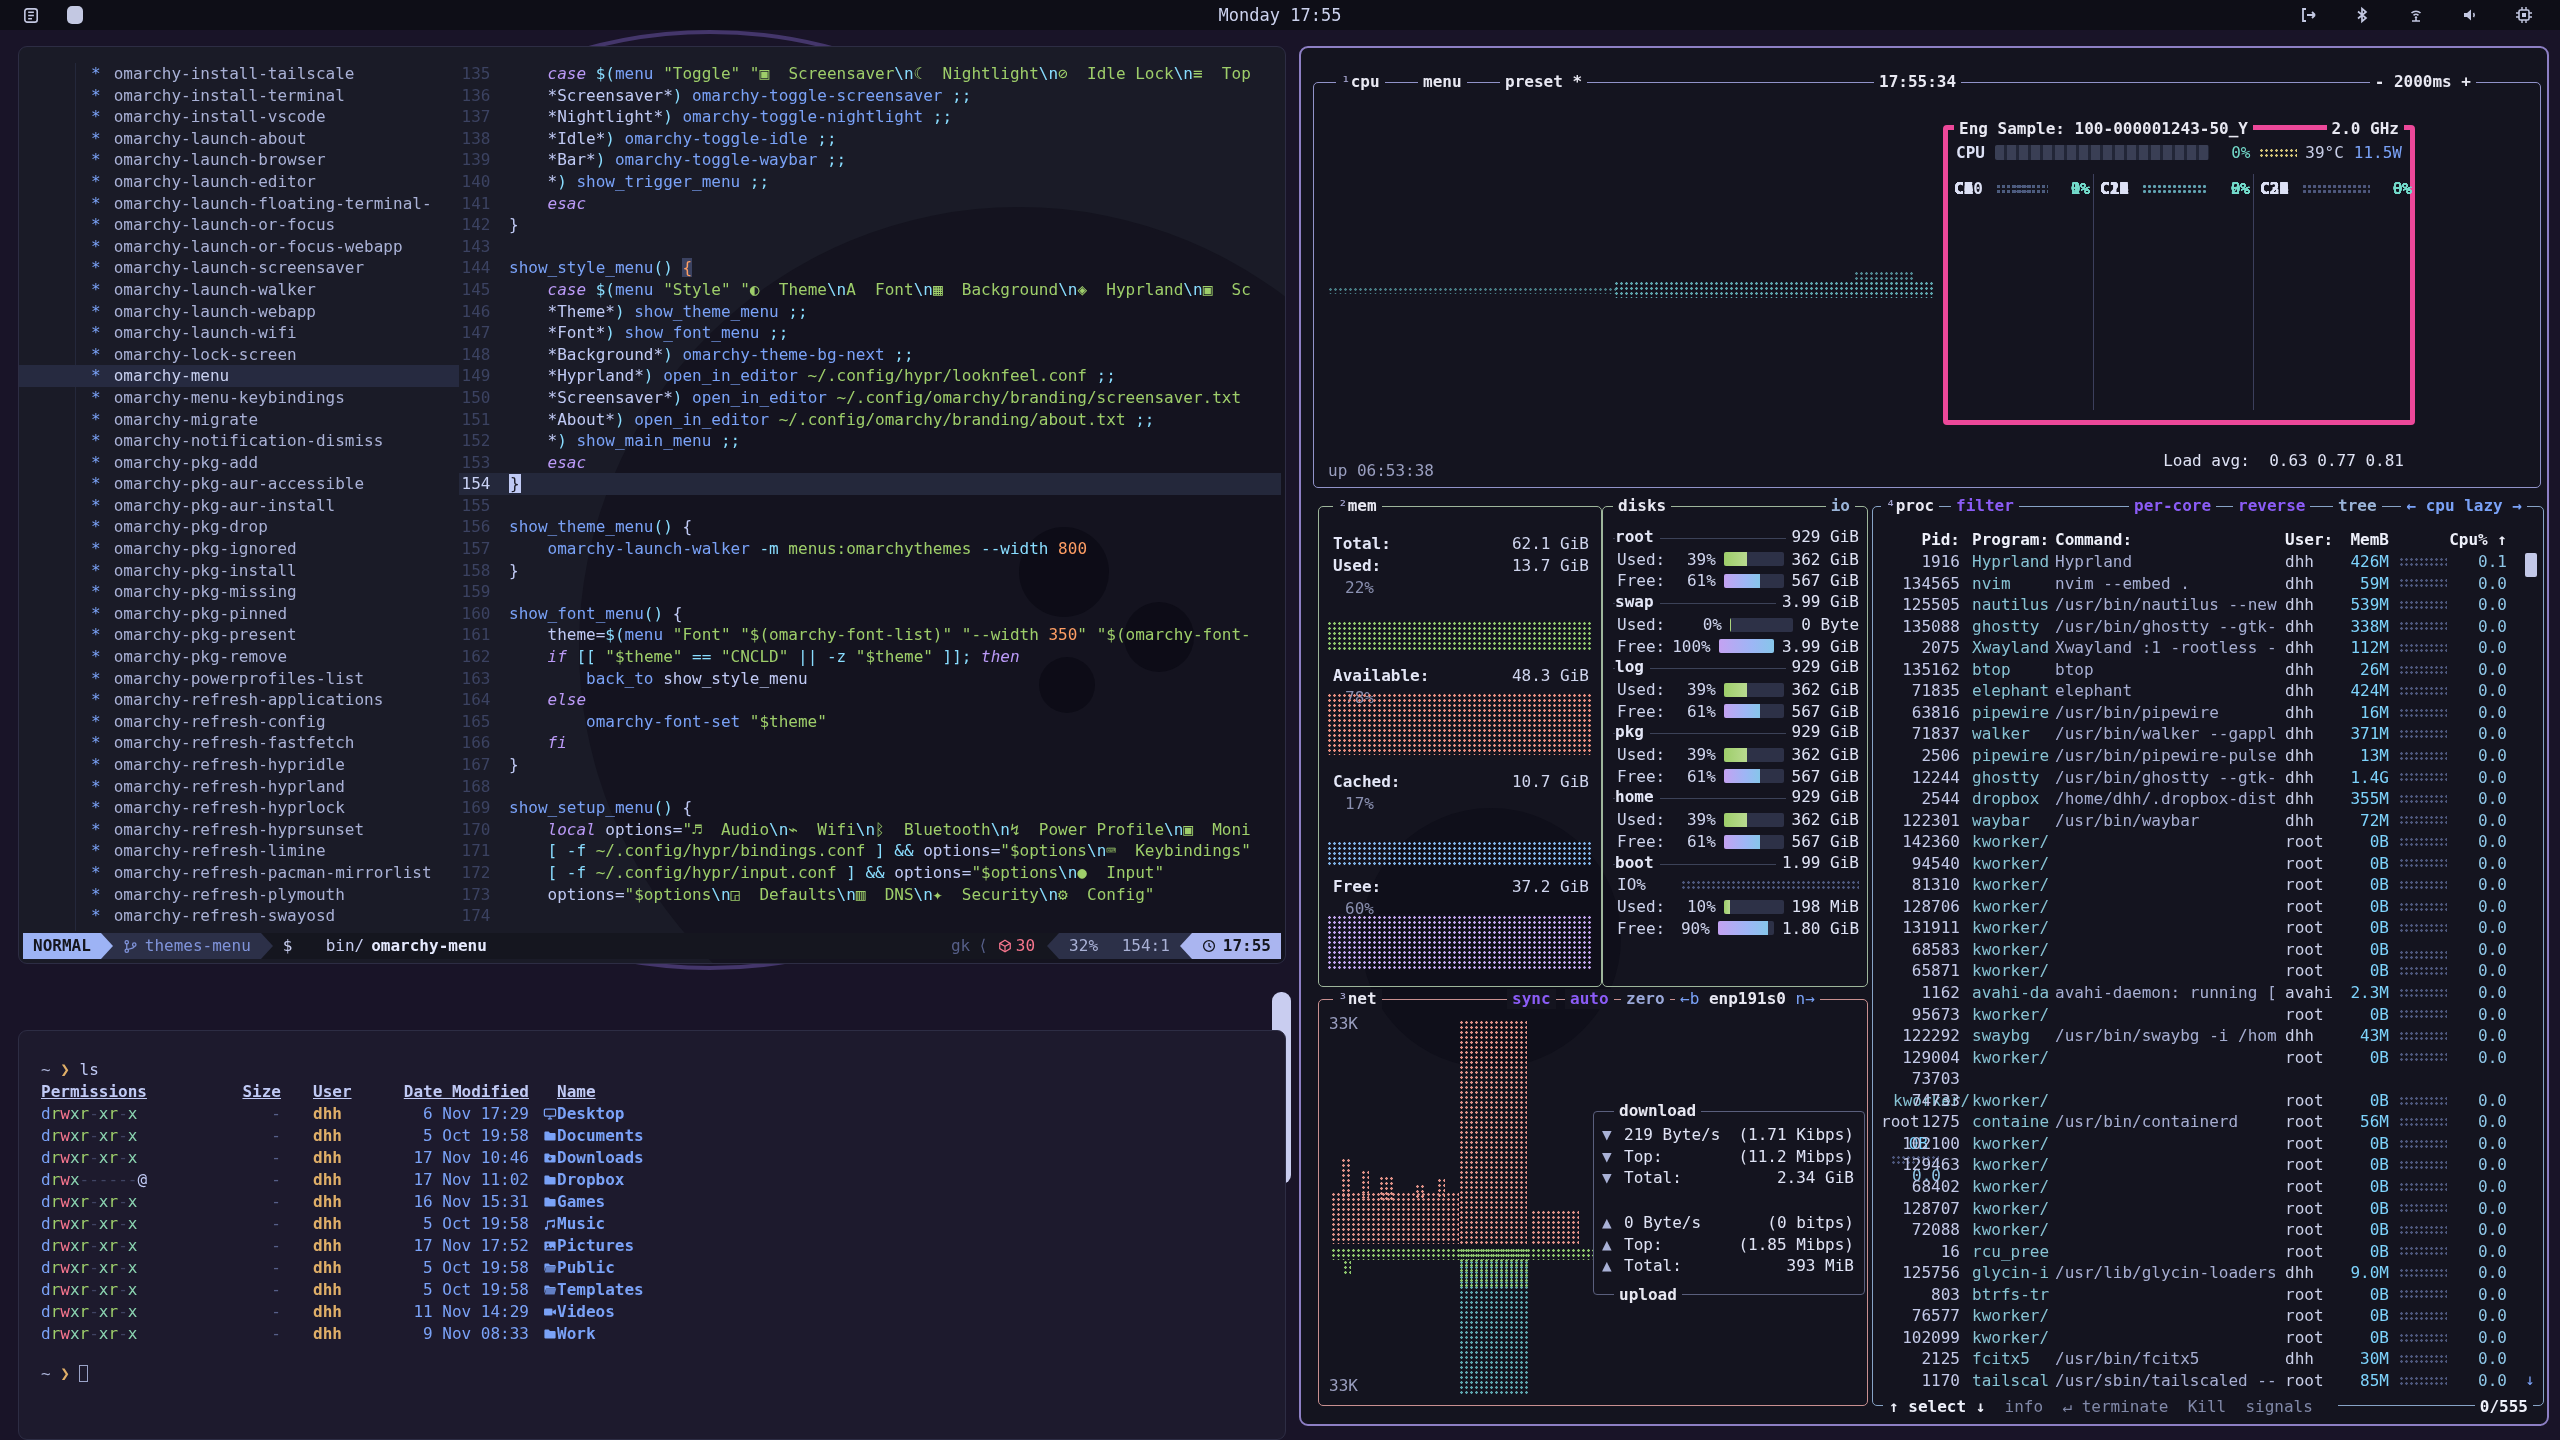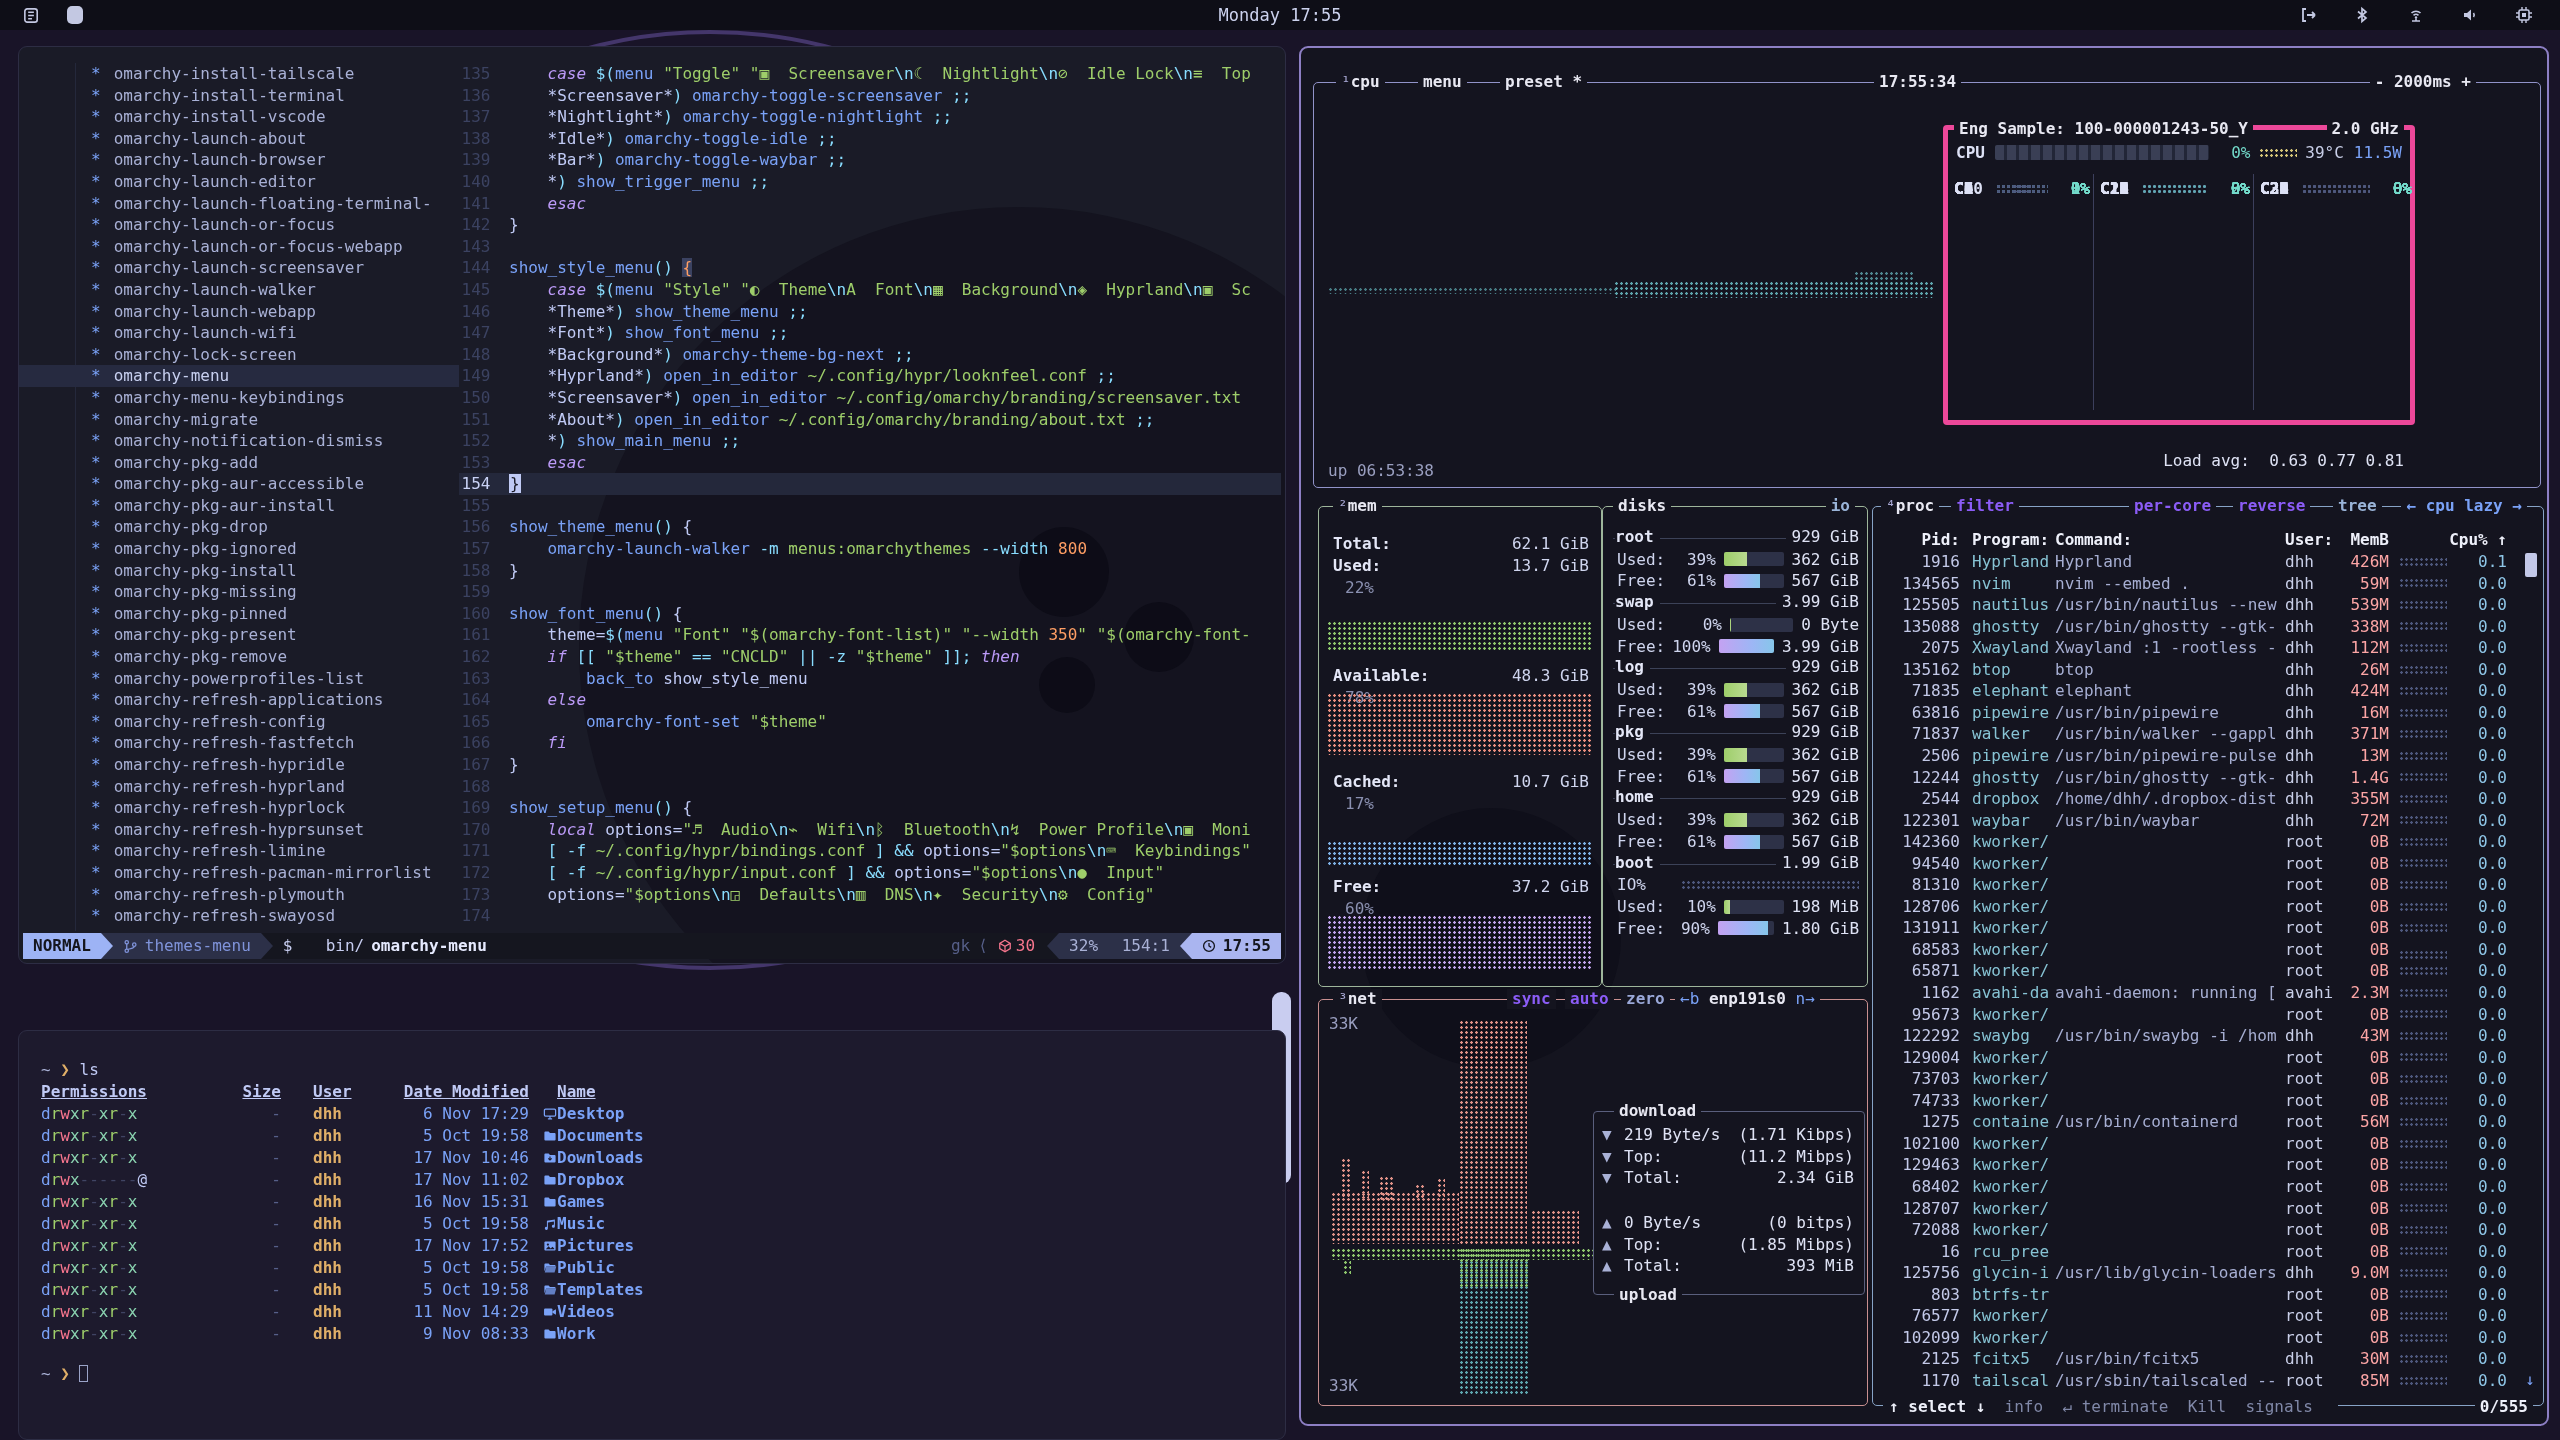--- a/index.html
+++ b/index.html
@@ -105,21 +105,21 @@
   .nirow{position:absolute;left:8px;right:10px;height:21.6px;line-height:21.6px;display:flex;white-space:pre}
   .niarr{color:#a9b1d6;width:22px}
   .nilbl{color:#dfe3f5}
   .nival{margin-left:auto;color:#dfe3f5}
   .scale{position:absolute;color:#9a9fc0}
   .prow{position:absolute;left:8px;right:26px;height:21.6px;line-height:21.6px;display:flex;white-space:pre;font-size:16px}
   .pr-pid{width:79px;text-align:right;color:#c3c9e8}
   .pr-prog{width:95px;padding-left:12px;color:#87c3d4}
   .pr-cmd{width:230px;color:#a6aed2;overflow:hidden}
   .pr-user{width:57px;color:#c9cfe8}
-  .pr-mem{width:47px;text-align:right;color:#fca5a5}
+  .pr-mem{width:47px;text-align:right;color:#7dd3fc}
   .pr-dots{width:58px;display:flex;align-items:center;padding-left:10px}
   .pr-cpu{width:60px;text-align:right;color:#8fc7e8}
   .phead .pr-pid,.phead .pr-prog,.phead .pr-cmd,.phead .pr-user,.phead .pr-mem,.phead .pr-cpu{color:#eef0fa;font-weight:bold}
   .scrollthumb{position:absolute;right:6px;top:46px;width:12px;height:24px;background:#c3c8e8;border-radius:2px}
   .scrolldown{position:absolute;right:8px;bottom:16px;color:#7aa2f7;font-size:16px}
   .pfooter{position:absolute;left:10px;bottom:-11px;background:#14141f;padding:0 6px;font-size:16px;white-space:pre;color:#8088a8}
   .pcount{position:absolute;right:10px;bottom:-11px;background:#14141f;padding:0 5px;font-size:16px;font-weight:bold;color:#eef0fa}
   .loadavg{position:absolute;color:#dfe3f5;white-space:pre}
   .uptime{position:absolute;color:#9a9fc0;white-space:pre}
 </style>
@@ -583,21 +583,21 @@
         <div class="prow" style="top: 345.7px;"><span class="pr-pid">94540</span><span class="pr-prog">kworker/</span><span class="pr-cmd"></span><span class="pr-user">root</span><span class="pr-mem">0B</span><span class="pr-dots"><span class="idots g-grey" style="width: 48px;"></span></span><span class="pr-cpu">0.0</span></div>
         <div class="prow" style="top: 367.25px;"><span class="pr-pid">81310</span><span class="pr-prog">kworker/</span><span class="pr-cmd"></span><span class="pr-user">root</span><span class="pr-mem">0B</span><span class="pr-dots"><span class="idots g-grey" style="width: 48px;"></span></span><span class="pr-cpu">0.0</span></div>
         <div class="prow" style="top: 388.8px;"><span class="pr-pid">128706</span><span class="pr-prog">kworker/</span><span class="pr-cmd"></span><span class="pr-user">root</span><span class="pr-mem">0B</span><span class="pr-dots"><span class="idots g-grey" style="width: 48px;"></span></span><span class="pr-cpu">0.0</span></div>
         <div class="prow" style="top: 410.35px;"><span class="pr-pid">131911</span><span class="pr-prog">kworker/</span><span class="pr-cmd"></span><span class="pr-user">root</span><span class="pr-mem">0B</span><span class="pr-dots"><span class="idots g-grey" style="width: 48px;"></span></span><span class="pr-cpu">0.0</span></div>
         <div class="prow" style="top: 431.9px; align-items: flex-end;"><span class="pr-pid">68583</span><span class="pr-prog">kworker/</span><span class="pr-cmd"></span><span class="pr-user">root</span><span class="pr-mem">0B</span><span class="pr-dots"><span class="idots g-grey" style="width: 48px;"></span></span><span class="pr-cpu">0.0</span></div>
         <div class="prow" style="top: 453.45px;"><span class="pr-pid">65871</span><span class="pr-prog">kworker/</span><span class="pr-cmd"></span><span class="pr-user">root</span><span class="pr-mem">0B</span><span class="pr-dots"><span class="idots g-grey" style="width: 48px;"></span></span><span class="pr-cpu">0.0</span></div>
         <div class="prow" style="top: 475px;"><span class="pr-pid">1162</span><span class="pr-prog">avahi-da</span><span class="pr-cmd">avahi-daemon: running [</span><span class="pr-user">avahi</span><span class="pr-mem">2.3M</span><span class="pr-dots"><span class="idots g-grey" style="width: 48px;"></span></span><span class="pr-cpu">0.0</span></div>
         <div class="prow" style="top: 496.55px;"><span class="pr-pid">95673</span><span class="pr-prog">kworker/</span><span class="pr-cmd"></span><span class="pr-user">root</span><span class="pr-mem">0B</span><span class="pr-dots"><span class="idots g-grey" style="width: 48px;"></span></span><span class="pr-cpu">0.0</span></div>
         <div class="prow" style="top: 518.1px;"><span class="pr-pid">122292</span><span class="pr-prog">swaybg</span><span class="pr-cmd">/usr/bin/swaybg -i /hom</span><span class="pr-user">dhh</span><span class="pr-mem">43M</span><span class="pr-dots"><span class="idots g-grey" style="width: 48px;"></span></span><span class="pr-cpu">0.0</span></div>
         <div class="prow" style="top: 539.65px;"><span class="pr-pid">129004</span><span class="pr-prog">kworker/</span><span class="pr-cmd"></span><span class="pr-user">root</span><span class="pr-mem">0B</span><span class="pr-dots"><span class="idots g-grey" style="width: 48px;"></span></span><span class="pr-cpu">0.0</span></div>
-        <div class="prow" style="top: 561.2px;"><span class="pr-pid">73703</span><span class="pr-prog">kworker/</span><span class="pr-cmd"></span><span class="pr-user">root</span><span class="pr-mem">0B</span><span class="pr-dots"><span class="idots g-grey" style="width: 48px;"></span></span><span class="pr-cpu">0.0</span></div>
+        <div class="prow" style="top: 561.2px; flex-direction: column;"><span class="pr-pid">73703</span><span class="pr-prog">kworker/</span><span class="pr-cmd"></span><span class="pr-user">root</span><span class="pr-mem">0B</span><span class="pr-dots"><span class="idots g-grey" style="width: 48px;"></span></span><span class="pr-cpu">0.0</span></div>
         <div class="prow" style="top: 582.75px;"><span class="pr-pid">74733</span><span class="pr-prog">kworker/</span><span class="pr-cmd"></span><span class="pr-user">root</span><span class="pr-mem">0B</span><span class="pr-dots"><span class="idots g-grey" style="width: 48px;"></span></span><span class="pr-cpu">0.0</span></div>
         <div class="prow" style="top: 604.3px;"><span class="pr-pid">1275</span><span class="pr-prog">containe</span><span class="pr-cmd">/usr/bin/containerd</span><span class="pr-user">root</span><span class="pr-mem">56M</span><span class="pr-dots"><span class="idots g-grey" style="width: 48px;"></span></span><span class="pr-cpu">0.0</span></div>
         <div class="prow" style="top: 625.85px;"><span class="pr-pid">102100</span><span class="pr-prog">kworker/</span><span class="pr-cmd"></span><span class="pr-user">root</span><span class="pr-mem">0B</span><span class="pr-dots"><span class="idots g-grey" style="width: 48px;"></span></span><span class="pr-cpu">0.0</span></div>
         <div class="prow" style="top: 647.4px;"><span class="pr-pid">129463</span><span class="pr-prog">kworker/</span><span class="pr-cmd"></span><span class="pr-user">root</span><span class="pr-mem">0B</span><span class="pr-dots"><span class="idots g-grey" style="width: 48px;"></span></span><span class="pr-cpu">0.0</span></div>
         <div class="prow" style="top: 668.95px;"><span class="pr-pid">68402</span><span class="pr-prog">kworker/</span><span class="pr-cmd"></span><span class="pr-user">root</span><span class="pr-mem">0B</span><span class="pr-dots"><span class="idots g-grey" style="width: 48px;"></span></span><span class="pr-cpu">0.0</span></div>
         <div class="prow" style="top: 690.5px;"><span class="pr-pid">128707</span><span class="pr-prog">kworker/</span><span class="pr-cmd"></span><span class="pr-user">root</span><span class="pr-mem">0B</span><span class="pr-dots"><span class="idots g-grey" style="width: 48px;"></span></span><span class="pr-cpu">0.0</span></div>
         <div class="prow" style="top: 712.05px;"><span class="pr-pid">72088</span><span class="pr-prog">kworker/</span><span class="pr-cmd"></span><span class="pr-user">root</span><span class="pr-mem">0B</span><span class="pr-dots"><span class="idots g-grey" style="width: 48px;"></span></span><span class="pr-cpu">0.0</span></div>
         <div class="prow" style="top: 733.6px;"><span class="pr-pid">16</span><span class="pr-prog">rcu_pree</span><span class="pr-cmd"></span><span class="pr-user">root</span><span class="pr-mem">0B</span><span class="pr-dots"><span class="idots g-grey" style="width: 48px;"></span></span><span class="pr-cpu">0.0</span></div>
         <div class="prow" style="top: 755.15px;"><span class="pr-pid">125756</span><span class="pr-prog">glycin-i</span><span class="pr-cmd">/usr/lib/glycin-loaders</span><span class="pr-user">dhh</span><span class="pr-mem">9.0M</span><span class="pr-dots"><span class="idots g-grey" style="width: 48px;"></span></span><span class="pr-cpu">0.0</span></div>
         <div class="prow" style="top: 776.7px;"><span class="pr-pid">803</span><span class="pr-prog">btrfs-tr</span><span class="pr-cmd"></span><span class="pr-user">root</span><span class="pr-mem">0B</span><span class="pr-dots"><span class="idots g-grey" style="width: 48px;"></span></span><span class="pr-cpu">0.0</span></div>

